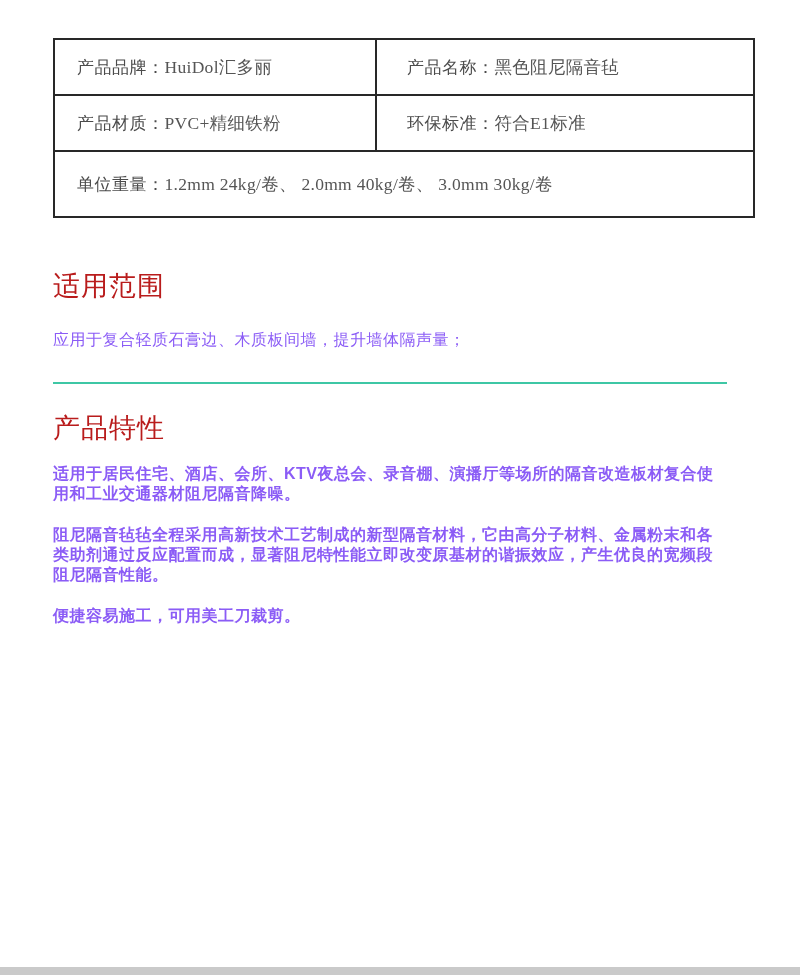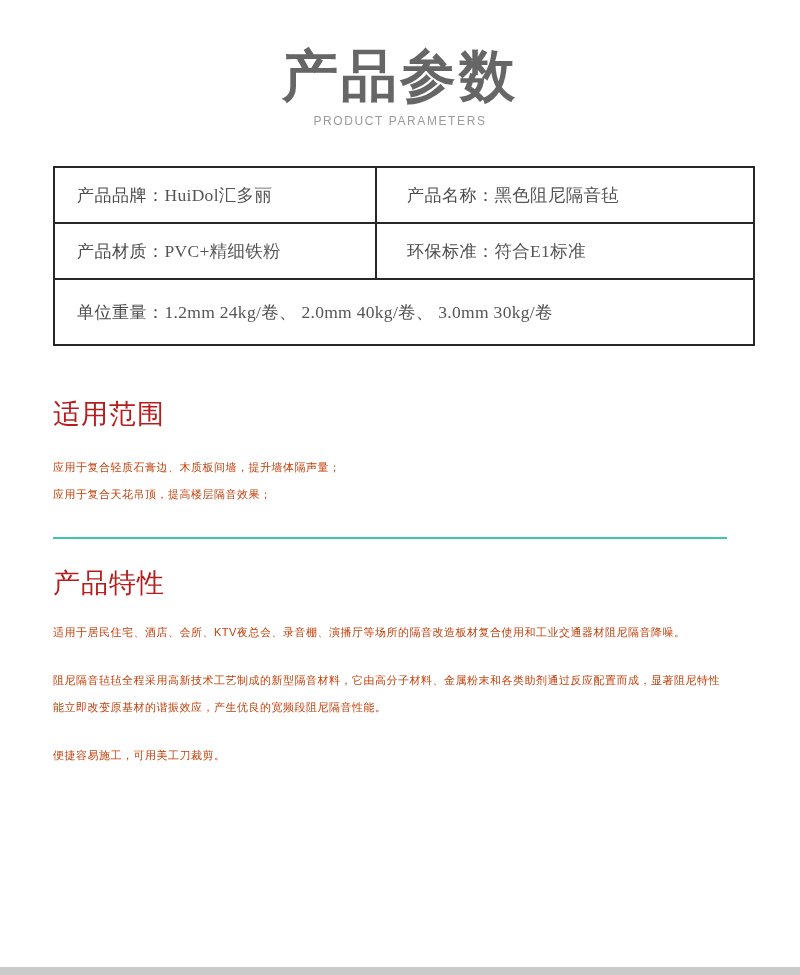--- a/index.html
+++ b/index.html
@@ -63,53 +63,49 @@
   
   .section-heading {
     margin: 50px 0 0 53px;
     font-size: 27px;
     font-weight: 400;
     color: #b91c1c;
     letter-spacing: 1px;
   }
   .body-lines { margin: 22px 0 0 53px; }
   .body-line, .body-paragraph {
-    font-size: 11px;
-    color: #c2410c;
+    font-size: 16px;
+    color: #8b5cf6;
     line-height: 27px;
     letter-spacing: 0.5px;
   }
   .accent-divider {
     border: none;
     height: 2px;
     width: 674px;
     margin: 29px 0 0 53px;
     background: #3ec7a5;
   }
   .feature-paragraphs { margin: 18px 0 0 53px; width: 668px; }
-  .body-paragraph { line-height: 27px; margin-top: 21px; }
+  .body-paragraph { line-height: 20px; margin-top: 21px; font-weight: bold; }
   .body-paragraph:first-child { margin-top: 0; }
 
   
   .bottom-bar {
     position: absolute;
     left: 0; right: 0; bottom: 0;
     height: 8px;
     background: #cacaca;
   }
 </style>
 </head>
 <body>
 
 <div class="page">
 
-  <div class="header">
-    <div class="page-title">产品参数</div>
-    <div class="page-subtitle">PRODUCT PARAMETERS</div>
-  </div>
 
   <table class="spec-table">
     <tbody>
         <tr class="row-half">
       <td class="col-left">
         <span class="spec-label">产品品牌：</span><span class="spec-value">HuiDol汇多丽</span>
       </td>
       <td class="col-right cell-right">
         <span class="spec-label">产品名称：</span><span class="spec-value">黑色阻尼隔音毡</span>
       </td>
@@ -127,21 +123,20 @@
         <span class="spec-label">单位重量：</span><span class="spec-value">1.2mm 24kg/卷、 2.0mm 40kg/卷、 3.0mm 30kg/卷</span>
       </td>
     </tr>
   </tbody>
     </table>
 
   <div>
     <h2 class="section-heading">适用范围</h2>
     <div class="body-lines">
       <div class="body-line">应用于复合轻质石膏边、木质板间墙，提升墙体隔声量；</div>
-      <div class="body-line">应用于复合天花吊顶，提高楼层隔音效果；</div>
     </div>
   </div>
 
   <hr class="accent-divider">
 
   <div>
     <h2 class="section-heading" style="margin-top:26px;">产品特性</h2>
     <div class="feature-paragraphs">
       <p class="body-paragraph">适用于居民住宅、酒店、会所、KTV夜总会、录音棚、演播厅等场所的隔音改造板材复合使用和工业交通器材阻尼隔音降噪。</p>
       <p class="body-paragraph">阻尼隔音毡毡全程采用高新技术工艺制成的新型隔音材料，它由高分子材料、金属粉末和各类助剂通过反应配置而成，显著阻尼特性能立即改变原基材的谐振效应，产生优良的宽频段阻尼隔音性能。</p>

